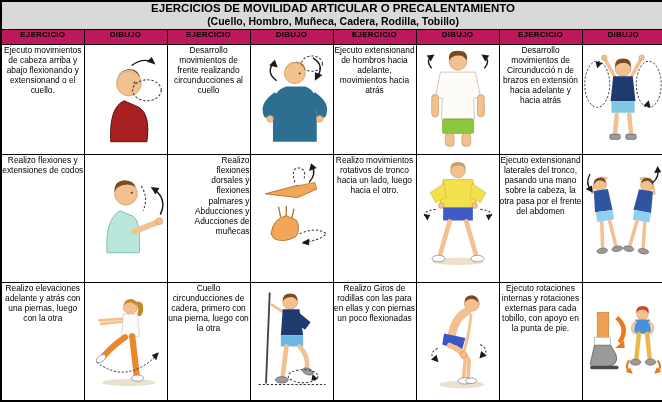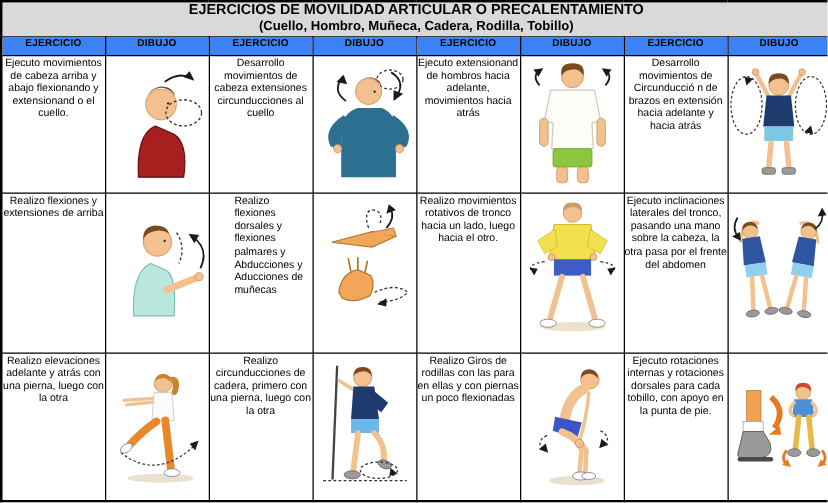--- a/index.html
+++ b/index.html
@@ -2,23 +2,23 @@
 <html><head>
 <meta charset="utf-8">
 <style>
   html,body{margin:0;padding:0;background:#fff;}
   .sheet{width:662px;height:402px;box-sizing:border-box;font-family:"Liberation Sans",sans-serif;color:#000;}
   table.grid{width:662px;height:402px;border-collapse:collapse;table-layout:fixed;border:2px solid #000;background:#fff;}
   .grid th,.grid td{border:1px solid #000;padding:0;overflow:hidden;vertical-align:top;}
   .title-cell{background:#d9d9d9;text-align:center;font-weight:bold;padding:1px 0 2px;}
   .title-line1{font-size:11.5px;line-height:1.15;}
   .title-line2{font-size:10.5px;line-height:1.15;}
-  .hdr{background:#3b82f6;font-weight:bold;font-size:8px;text-align:center;vertical-align:middle;letter-spacing:.2px;}
+  .hdr{background:#be185d;font-weight:bold;font-size:8px;text-align:center;vertical-align:middle;letter-spacing:.2px;}
   .ex{font-size:8.4px;text-align:center;padding:2px 2px 0;line-height:1.2;margin-top:12px;}
-  .ex.al{text-align:left;padding-left:20px;}
+  .ex.al{text-align:right;padding-left:20px;}
   .draw{vertical-align:middle;text-align:center;}
   .draw svg{display:block;margin:0 auto;}
   
   .dash{fill:none;stroke:#333;stroke-width:1.1;stroke-dasharray:2.4 2;}
   .arr{fill:none;stroke:#1a1a1a;stroke-width:1.5;}
   .ah{fill:#1a1a1a;stroke:none;}
   .skin{fill:#f2c18f;stroke:#c78c4e;stroke-width:.6;}
   .limb3{stroke:#f2c18f;stroke-width:3;stroke-linecap:round;fill:none;}
   .limb4{stroke:#f2c18f;stroke-width:4;stroke-linecap:round;fill:none;}
   .limb5{stroke:#f2c18f;stroke-width:5;stroke-linecap:round;fill:none;}
@@ -68,21 +68,21 @@
       <svg width="80" height="102" viewBox="0 0 84 100">
         <path d="M26 98 Q24 62 40 55 L56 62 Q68 70 64 98 Z" fill="#a81f1f" stroke="#5c0f0f" stroke-width="1"></path>
         <circle cx="45" cy="37" r="13" class="skin"></circle>
         <path d="M32 36 A13 13 0 0 1 57 31 Q55 21 44 22 Q33 24 32 36 Z" class="hair"></path>
         <circle cx="51" cy="36" r="1" fill="#333"></circle>
         <ellipse cx="64" cy="44" rx="15" ry="11" class="dash"></ellipse>
         <path class="arr" d="M48 18 Q60 9 71 15"></path>
         <polygon class="ah" points="73,17 64,14 69,9"></polygon>
       </svg>
     </td>
-    <td class="ex">Desarrollo movimientos de cabeza extensiones circunducciones al cuello</td>
+    <td class="ex">Desarrollo movimientos de frente realizando circunducciones al cuello</td>
     <td class="draw">
       <svg width="80" height="102" viewBox="0 0 84 100">
         <ellipse cx="63" cy="16" rx="11" ry="8" class="dash"></ellipse>
         <path d="M22 98 L22 62 Q22 44 36 40 L56 40 Q68 44 68 62 L68 98 Z" fill="#2d6f91"></path>
         <path d="M24 46 Q6 58 13 72 L24 76 Q18 62 30 52 Z" fill="#2d6f91"></path>
         <path d="M66 46 Q84 58 77 72 L66 76 Q72 62 60 52 Z" fill="#2d6f91"></path>
         <circle cx="19" cy="74" r="3.5" class="skin"></circle>
         <circle cx="71" cy="74" r="3.5" class="skin"></circle>
         <g transform="rotate(14 45 26)">
           <circle cx="45" cy="26" r="11" class="skin"></circle>
@@ -129,21 +129,21 @@
         <rect x="32" y="61" width="26" height="13" fill="#7ec8e3"></rect>
         <path class="limb5" d="M38 76 L36 97"></path>
         <path class="limb5" d="M52 76 L54 97"></path>
         <rect x="30" y="98" width="12" height="6" rx="2" class="shoe"></rect>
         <rect x="48" y="98" width="12" height="6" rx="2" class="shoe"></rect>
       </svg>
     </td>
   </tr>
 
   <tr style="height:127px">
-    <td class="ex">Realizo flexiones y extensiones de arriba</td>
+    <td class="ex">Realizo flexiones y extensiones de codos</td>
     <td class="draw">
       <svg width="80" height="104" viewBox="0 0 84 100">
         <path d="M22 98 Q20 62 36 54 L50 60 Q58 66 56 98 Z" fill="#b9e7de" stroke="#7fbdb2" stroke-width="1"></path>
         <circle cx="42" cy="36" r="12" class="skin"></circle>
         <path d="M30 35 Q29 23 40 22 Q50 22 52 29 Q46 25 39 27 Q31 29 30 35 Z" class="hair"></path>
         <circle cx="48" cy="35" r="1" fill="#333"></circle>
         <path class="limb6" d="M50 76 L75 66"></path>
         <circle cx="77" cy="65" r="3.5" class="skin"></circle>
         <path class="dash" d="M58 28 Q66 40 60 54"></path>
         <path class="arr" d="M78 58 Q86 42 71 31"></path>
@@ -179,21 +179,21 @@
         <path class="limb5" d="M33 67 L23 102"></path>
         <path class="limb5" d="M51 67 L61 102"></path>
         <ellipse cx="21" cy="107" rx="7" ry="3.5" class="wshoe"></ellipse>
         <ellipse cx="63" cy="107" rx="7" ry="3.5" class="wshoe"></ellipse>
         <path class="dash" d="M18 54 Q2 56 7 63"></path>
         <polygon class="ah" points="9,66 5,59 12,60"></polygon>
         <path class="dash" d="M66 54 Q82 56 77 63"></path>
         <polygon class="ah" points="75,66 79,59 72,60"></polygon>
       </svg>
     </td>
-    <td class="ex">Ejecuto inclinaciones laterales del tronco, pasando una mano sobre la cabeza, la otra pasa por el frente del abdomen</td>
+    <td class="ex">Ejecuto extensionand laterales del tronco, pasando una mano sobre la cabeza, la otra pasa por el frente del abdomen</td>
     <td class="draw">
       <svg width="80" height="118" viewBox="0 0 90 118">
         <g transform="rotate(-8 22 60)">
           <path class="limb3" d="M14 34 Q20 14 32 20"></path>
           <circle cx="24" cy="26" r="7" class="skin"></circle>
           <path d="M17 25 Q17 18 24 18 Q31 18 31 25 Q27 21 24 21 Q20 21 17 25 Z" class="hair"></path>
           <path d="M16 32 L32 32 L34 56 L14 56 Z" fill="#2f55a0"></path>
           <rect x="15" y="56" width="19" height="11" fill="#8fd0f0"></rect>
           <path class="limb4" d="M20 68 L17 96"></path>
           <path class="limb4" d="M29 68 L32 96"></path>
@@ -213,39 +213,39 @@
           <ellipse cx="58" cy="100" rx="6" ry="3" class="shoe"></ellipse>
           <ellipse cx="75" cy="100" rx="6" ry="3" class="shoe"></ellipse>
         </g>
         <path class="arr" d="M78 24 Q86 18 84 8" stroke-width="1.3"></path>
         <polygon class="ah" points="84,5 80,13 88,12"></polygon>
       </svg>
     </td>
   </tr>
 
   <tr style="height:118px">
-    <td class="ex">Realizo elevaciones adelante y atrás con una pierna, luego con la otra</td>
+    <td class="ex">Realizo elevaciones adelante y atrás con una piernas, luego con la otra</td>
     <td class="draw">
       <svg width="80" height="112" viewBox="0 0 90 112">
         <ellipse cx="48" cy="105" rx="30" ry="4" fill="#e9e0cd"></ellipse>
         <circle cx="50" cy="20" r="8" class="skin"></circle>
         <path d="M43 18 Q43 11 51 11 Q58 12 57 19 Q53 14 49 15 Q45 15 43 18 Z" fill="#c8862a"></path>
         <path d="M56 14 Q66 12 64 25 Q62 33 57 29 Q61 22 56 14 Z" fill="#c8862a"></path>
         <path class="limb3" d="M44 33 L15 35"></path>
         <path class="limb3" d="M46 36 L17 39"></path>
         <path d="M42 28 L58 28 L60 53 L40 53 Z" fill="#fbfbfb" stroke="#c9c9c9" stroke-width=".8"></path>
         <path d="M52 53 L57 96" stroke="#e8882a" stroke-width="7" stroke-linecap="round" fill="none"></path>
         <path d="M44 54 Q32 62 21 74" stroke="#e8882a" stroke-width="7" stroke-linecap="round" fill="none"></path>
         <ellipse cx="58" cy="100" rx="7" ry="3.5" class="wshoe"></ellipse>
         <ellipse cx="17" cy="78" rx="6" ry="3.5" transform="rotate(-35 17 78)" class="wshoe"></ellipse>
         <path class="dash" d="M12 82 Q45 108 80 74"></path>
         <polygon class="ah" points="82,71 74,74 79,80"></polygon>
       </svg>
     </td>
-    <td class="ex">Realizo circunducciones de cadera, primero con una pierna, luego con la otra</td>
+    <td class="ex">Cuello circunducciones de cadera, primero con una pierna, luego con la otra</td>
     <td class="draw">
       <svg width="78" height="112" viewBox="0 0 84 112">
         <line x1="18" y1="6" x2="14" y2="104" stroke="#444" stroke-width="2"></line>
         <circle cx="40" cy="16" r="8" class="skin"></circle>
         <path d="M32 15 Q32 7 40 7 Q48 7 48 15 Q44 10 40 11 Q35 11 32 15 Z" class="hair"></path>
         <path class="limb3" d="M34 28 L20 19"></path>
         <path d="M32 24 L50 24 L54 52 L30 52 Z" fill="#1f3a6e"></path>
         <path d="M50 28 L62 38 L56 46 L48 40 Z" fill="#1f3a6e"></path>
         <rect x="30" y="52" width="24" height="12" fill="#69b8e8"></rect>
         <path class="limb5" d="M36 64 L32 96"></path>
@@ -271,21 +271,21 @@
         <path class="limb3" d="M56 30 Q54 52 48 71"></path>
         <circle cx="48" cy="73" r="3.5" class="skin"></circle>
         <ellipse cx="49" cy="101" rx="7" ry="3.5" class="wshoe"></ellipse>
         <ellipse cx="56" cy="101" rx="6" ry="3" class="wshoe"></ellipse>
         <path class="dash" d="M20 66 Q9 72 18 79"></path>
         <polygon class="ah" points="21,81 13,78 19,73"></polygon>
         <path class="dash" d="M66 62 Q77 68 68 75"></path>
         <polygon class="ah" points="65,77 73,74 67,69"></polygon>
       </svg>
     </td>
-    <td class="ex">Ejecuto rotaciones internas y rotaciones dorsales para cada tobillo, con apoyo en la punta de pie.</td>
+    <td class="ex">Ejecuto rotaciones internas y rotaciones externas para cada tobillo, con apoyo en la punta de pie.</td>
     <td class="draw">
       <svg width="80" height="112" viewBox="0 0 90 112">
         <rect x="16" y="26" width="13" height="30" fill="#f0a050" stroke="#b37429" stroke-width=".6"></rect>
         <rect x="13" y="54" width="18" height="11" fill="#fff" stroke="#aaa" stroke-width=".8"></rect>
         <path d="M8 84 L13 63 L31 63 L37 73 Q41 85 28 87 L10 87 Z" fill="#9a9a9a" stroke="#555" stroke-width=".8"></path>
         <rect x="8" y="86" width="32" height="4" rx="2" fill="#4a4a4a"></rect>
         <path d="M38 32 Q52 44 41 60" stroke="#e87a1e" stroke-width="5" fill="none"></path>
         <polygon points="36,66 46,58 47,66" fill="#e87a1e"></polygon>
         <circle cx="67" cy="28" r="6.5" class="skin"></circle>
         <path d="M60 27 Q59 19 67 19 Q75 19 74 27 Q70 22 66 23 Q62 23 60 27 Z" fill="#cc4a2a"></path>

